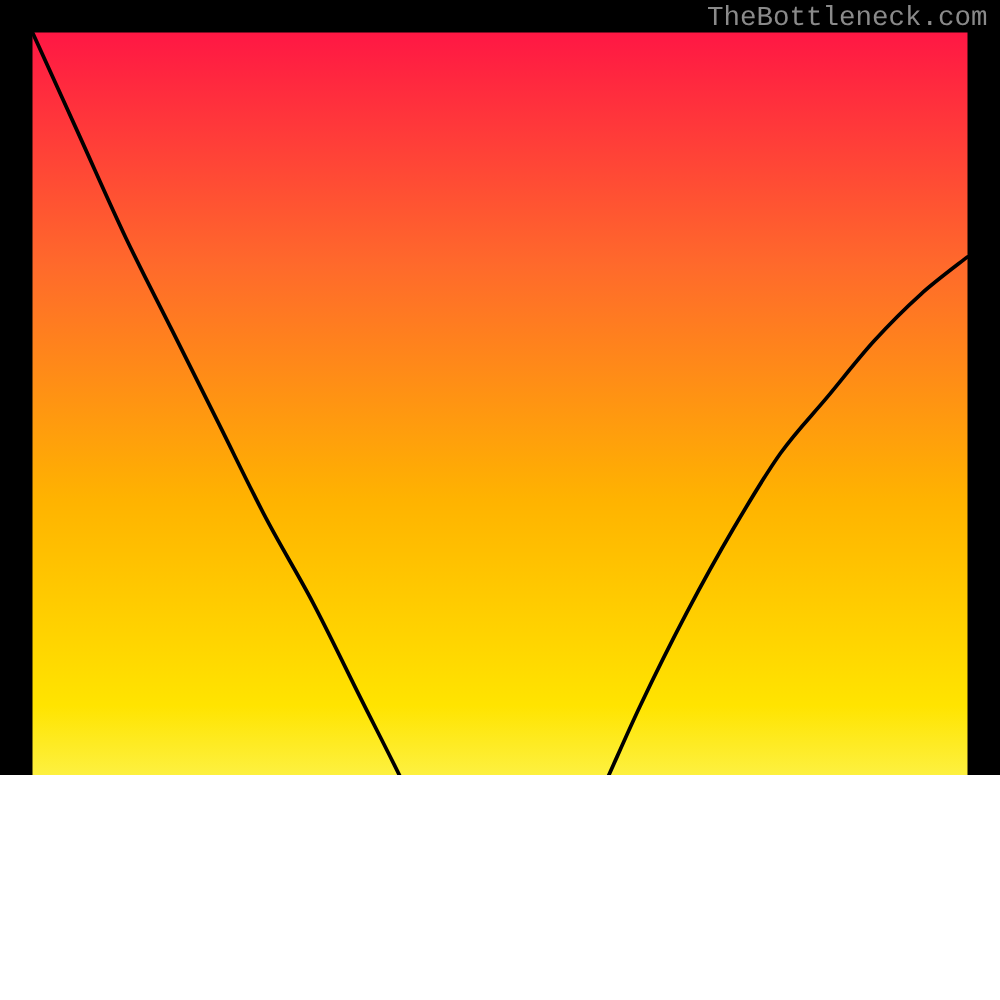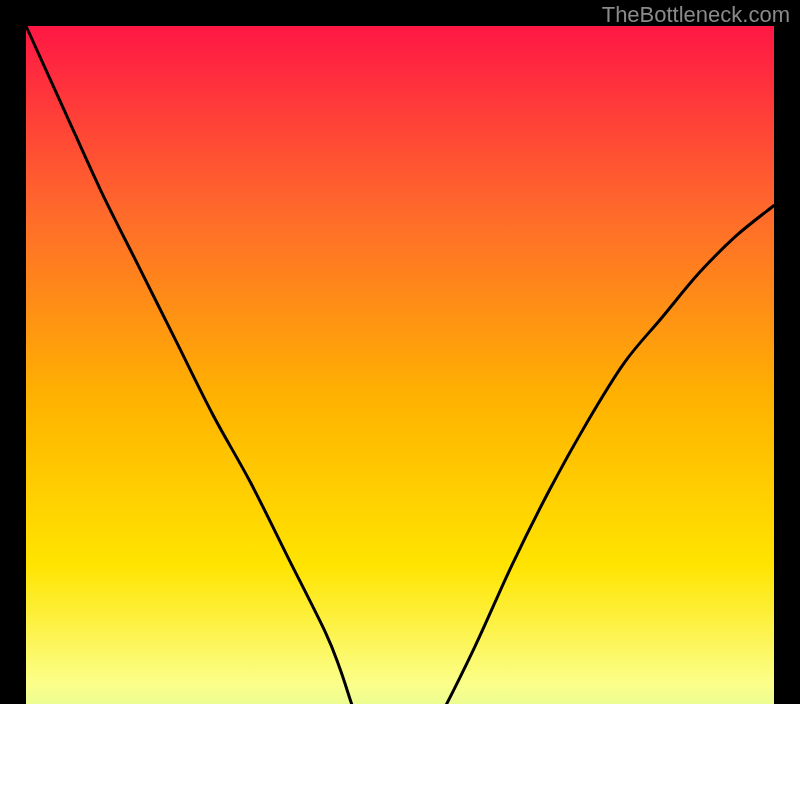--- a/index.html
+++ b/index.html
@@ -3,22 +3,23 @@
 <meta charset="utf-8">
 <style>
   body {
     margin: 0;
     padding: 0;
     background: #fff;
     font-family: Arial, Helvetica, sans-serif;
   }
   .container {
     width: 800px;
-    height: 704px;
+    height: 620px;
     position: relative;
+    font-family: Liberation Mono, monospace;
   }
   .watermark {
     position: absolute;
     top: 2px;
     right: 10px;
     color: #8a8a8a;
     font-size: 22px;
     font-weight: 500;
     z-index: 3;
     letter-spacing: 0;

